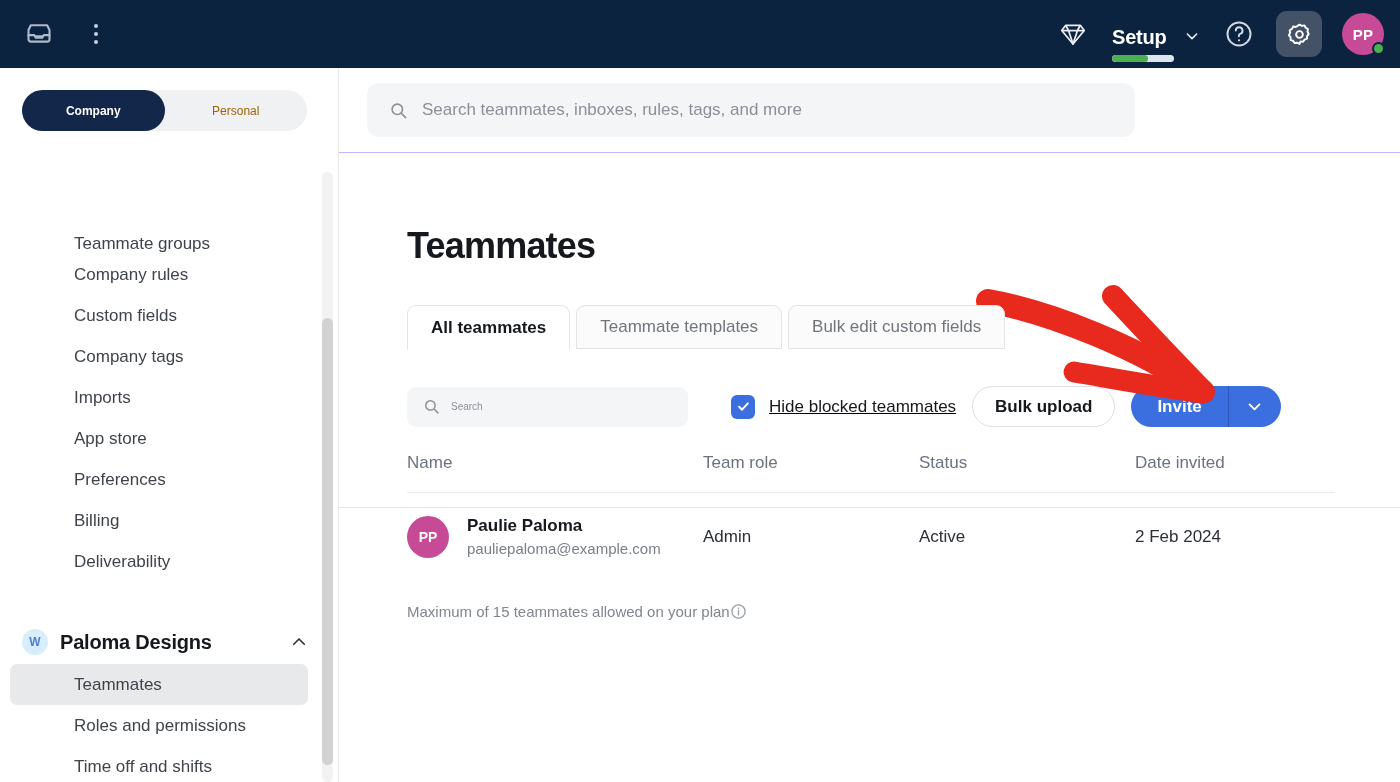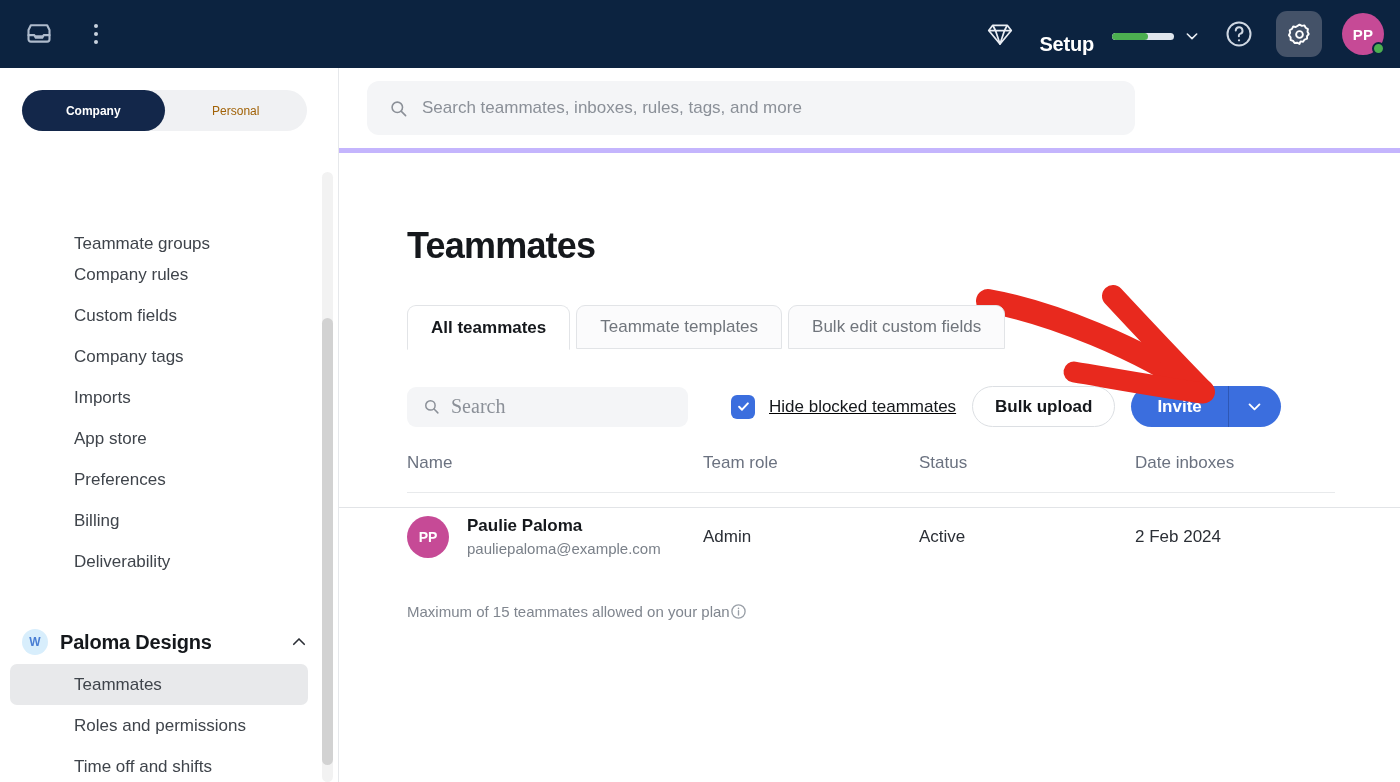--- a/index.html
+++ b/index.html
@@ -24,21 +24,21 @@
            align-items: center; justify-content: center; gap: 4px; cursor: pointer; }
   .kebab i { width: 4px; height: 4px; border-radius: 50%; background: #c9d2de; display: block; }
 
   .topbar-right {
     margin-left: auto; display: flex; align-items: center;
     gap: 20px; padding-right: 16px;
   }
   .gem-icon { width: 34px; height: 34px; display: flex; align-items: center; justify-content: center; cursor: pointer; }
 
   .setup-wrap { display: flex; align-items: center; gap: 10px; cursor: pointer; padding: 0 2px; }
-  .setup-col { display: flex; flex-direction: row; align-items: flex-start; gap: 18px; margin-top: 20px; }
+  .setup-col { display: flex; flex-direction: column; align-items: flex-start; gap: 7px; margin-top: 20px; }
   .setup-label { color: #ffffff; font-size: 20px; font-weight: bold; letter-spacing: -0.2px; line-height: 22px; }
   .setup-bar { width: 62px; height: 7px; border-radius: 4px; background: #dfe5ec; overflow: hidden; }
   .setup-bar span { display: block; height: 100%; background: #4caf50; border-radius: 4px; }
   .chev-down { width: 16px; height: 16px; margin-top: 4px; }
 
   .help-icon { width: 34px; height: 34px; display: flex; align-items: center; justify-content: center; cursor: pointer; }
   .gear-btn {
     width: 46px; height: 46px; border-radius: 11px; background: #445268;
     display: flex; align-items: center; justify-content: center; cursor: pointer;
   }
@@ -99,21 +99,21 @@
     background: #f2f2f2; border-radius: 6px;
   }
   .sb-scroll-thumb {
     position: absolute; right: 5px; top: 250px; width: 11px; height: 447px;
     background: #d2d2d2; border-radius: 6px; cursor: pointer;
   }
 
   
   .main { position: absolute; top: 68px; left: 339px; width: 1061px; height: 714px; background: #fff; }
   .search-head {
-    height: 85px; border-bottom: 5px solid #c4b5fd;
+    height: 85px; border-bottom: 1px solid #c4b5fd;
     display: flex; align-items: center; padding: 8px 28px;
   }
   .global-search {
     width: 768px; height: 54px; background: #f4f5f7; border-radius: 12px;
     display: flex; align-items: center; gap: 14px; padding: 0 22px; cursor: text;
   }
   .global-search input {
     border: 0; outline: 0; background: transparent; font-size: 17px;
     color: #3f444b; width: 690px; font-family: "Liberation Sans", sans-serif;
   }
@@ -135,22 +135,22 @@
   .tabs-rule {
     position: absolute; left: 0; right: 0; top: 354px; height: 1px; background: #e2e4e7; z-index: 1;
   }
 
   .toolbar { display: flex; align-items: center; margin-top: 37px; width: 928px; }
   .mini-search {
     width: 281px; height: 40px; background: #f4f5f7; border-radius: 9px;
     display: flex; align-items: center; gap: 11px; padding: 0 16px; cursor: text;
   }
   .mini-search input {
-    border: 0; outline: 0; background: transparent; font-size: 20px; width: 210px;
-    color: #b91c1c; font-family: Liberation Serif, serif;
+    border: 0; outline: 0; background: transparent; font-size: 10px; width: 210px;
+    color: #b91c1c; font-family: Liberation Sans, sans-serif;
   }
   .mini-search input::placeholder { color: #8b9098; }
 
   .check-wrap { display: flex; align-items: center; gap: 14px; margin-left: 43px; cursor: pointer; text-decoration: underline; }
   .cbox {
     width: 24px; height: 24px; border-radius: 6px; background: #3b6ede;
     display: flex; align-items: center; justify-content: center;
   }
   .check-label { font-size: 17px; color: #15181c; white-space: nowrap; }
 
@@ -386,21 +386,21 @@
           </div>
         </div>
       </div>
 
       <table class="tm">
         <thead>
           <tr>
             <th class="col-name">Name</th>
             <th class="col-role">Team role</th>
             <th class="col-status">Status</th>
-            <th>Date inboxes</th>
+            <th>Date invited</th>
           </tr>
         </thead>
         <tbody>
           <tr>
             <td>
               <div class="name-cell">
                 <div class="avatar-row">
                   <span>PP</span>
                 </div>
                 <div>

